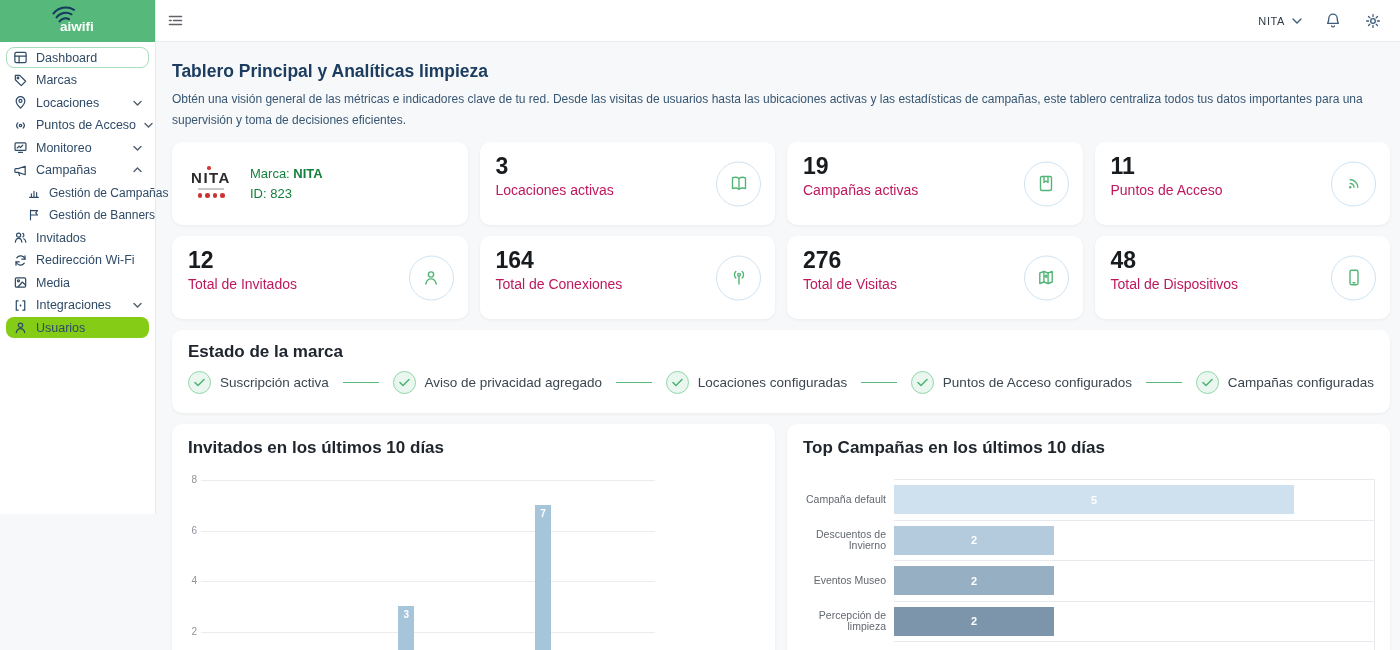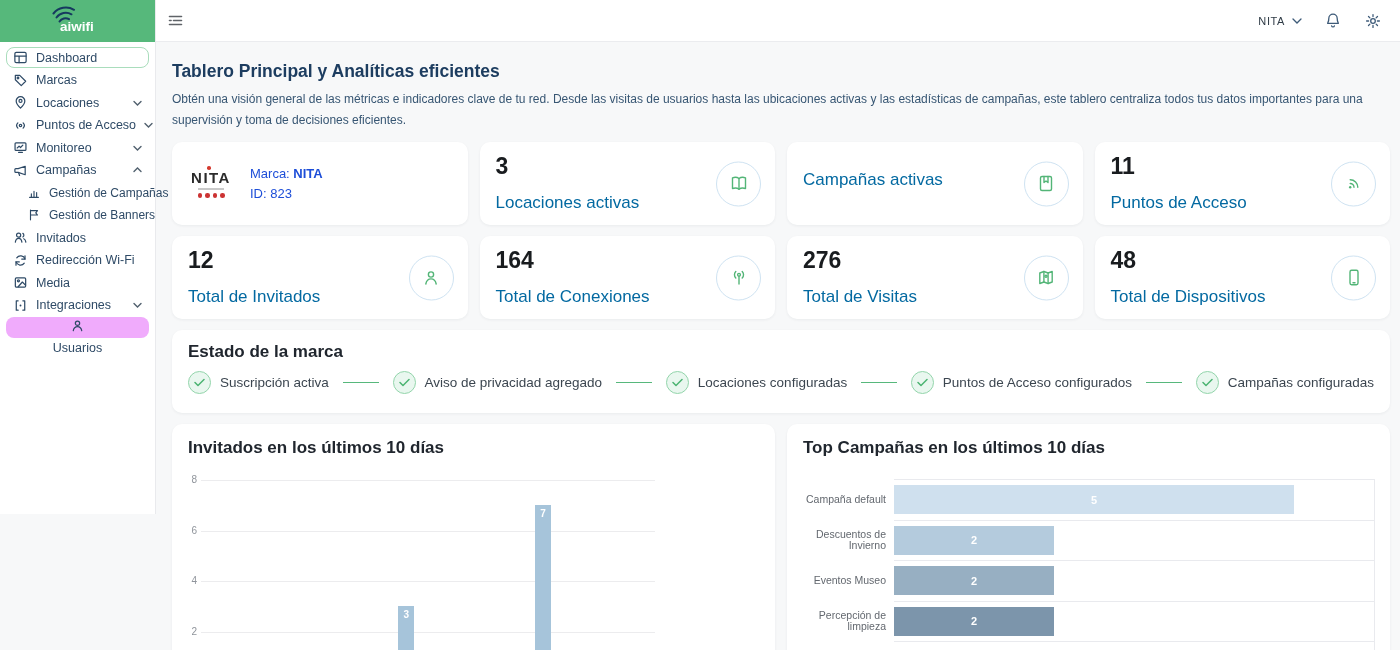--- a/index.html
+++ b/index.html
@@ -8,52 +8,52 @@
   .app { position:relative; width:1400px; height:650px; overflow:hidden; background:#f7f8f9; }
 
   
   aside { position:absolute; left:0; top:0; width:156px; height:514px; background:#fff; border-right:1px solid #e9eaed; z-index:3; }
   .logo-band { height:42px; background:#56b87b; display:flex; align-items:center; justify-content:center; }
   nav { padding:5px 6px; }
   .nav-item { display:flex; align-items:center; gap:8px; height:21px; padding:0 6px; margin-bottom:1.5px;
               font-size:12.5px; color:#2e4a66; border:1.5px solid transparent; border-radius:8px; cursor:pointer; white-space:nowrap; }
   .nav-item svg.mi { flex:none; }
   .nav-item.active { border-color:#a9ddbc; }
-  .nav-item.highlight { background:#f0abfc;flex-direction:column; }
+  .nav-item.highlight { background:#84cc16; }
   .nav-item.sub { padding-left:20px; font-size:12px;text-align:right; }
   .chev { margin-left:auto; color:#51606e; display:flex; }
 
   
   header { position:absolute; left:156px; top:0; right:0; height:42px; background:#fff; border-bottom:1px solid #ebecef; display:flex; align-items:center; padding:0 18px 0 12px; z-index:2; }
   .hdr-right { margin-left:auto; display:flex; align-items:center; gap:22px; }
   .user-menu { display:flex; align-items:center; gap:7px; font-size:11px; letter-spacing:0.6px; color:#2f3b46; cursor:pointer; font-weight:500; }
   .hdr-icon { color:#3d5a78; display:flex; cursor:pointer; background:none; border:none; }
   .toggle-btn { background:none; border:none; cursor:pointer; color:#5f6368; display:flex; }
 
   
   main { position:absolute; left:156px; top:42px; right:0; bottom:0; padding:20px 10px 0 16px; overflow:hidden; }
   h1 { font-size:17.5px; line-height:19px; color:#1d3d60; font-weight:700; }
   .desc { margin-top:8px; font-size:12px; line-height:20.5px; color:#375673; padding-right:2px; }
 
   .cards { margin-top:12px; display:grid; grid-template-columns:repeat(4,1fr); gap:11px 12px; }
   .card { background:#fff; border-radius:10px; box-shadow:0 1px 3px rgba(20,30,50,.06); }
   .stat-card { position:relative; height:83px; padding:13px 16px; }
   .stat-value { font-size:23px; font-weight:700; color:#191c1f; line-height:1; }
-  .stat-label { margin-top:15px; font-size:17px; color:#0369a1; }
+  .stat-label { margin-top:4px; font-size:14px; color:#be185d; }
   .icon-circle { position:absolute; right:14px; top:50%; transform:translateY(-50%); width:45px; height:45px;
                  border-radius:50%; border:1px solid #cfe3f2; display:flex; align-items:center; justify-content:center; color:#53b577; }
 
   .brand-card { display:flex; align-items:center; gap:14px; height:83px; padding:13px 14px; }
   .nita-logo { width:50px; text-align:center; position:relative; flex:none; }
   .nita-word { font-size:15px; font-weight:800; color:#2b2b2b; letter-spacing:1.5px; display:inline-block; position:relative; }
   .nita-dot { position:absolute; top:-3px; left:21px; width:3.5px; height:3.5px; border-radius:50%; background:#d43a2f; }
   .nita-sub { margin:1px auto 3px; width:26px; height:2px; background:#c9c9c9; }
   .nita-dots { display:flex; justify-content:center; gap:3px; }
   .nita-dots i { width:4.5px; height:4.5px; border-radius:50%; background:#cc3333; }
-  .brand-meta { font-size:13px; color:#1d4ed8; line-height:20px; }
+  .brand-meta { font-size:13px; color:#15803d; line-height:20px; }
   .brand-meta b { font-weight:700; }
 
   .status-card { margin-top:11px; height:83px; padding:13px 16px; }
   h2 { font-size:17px; color:#20262e; font-weight:700; line-height:17px; }
   .steps { margin-top:11px; display:flex; align-items:center; }
   .step { display:flex; align-items:center; gap:9px; flex:none; font-size:13.5px; color:#3c4650; }
   .step-circle { width:23px; height:23px; border-radius:50%; background:#e9f7ef; border:1px solid #93d5ab; display:flex; align-items:center; justify-content:center; color:#4cb371; flex:none; }
   .connector { flex:1; height:0; border-top:1.6px solid #57b87c; margin:0 14px; }
 
   .charts { margin-top:11px; display:grid; grid-template-columns:1fr 1fr; gap:12px; }
@@ -226,21 +226,21 @@
       <button class="hdr-icon">
         <svg width="18" height="18" viewBox="0 0 18 18" fill="none" stroke="currentColor" stroke-width="1.3" stroke-linecap="round">
             <circle cx="9" cy="9" r="2.3"></circle>
             <path d="M9 2.6v2M9 13.4v2M2.6 9h2M13.4 9h2M4.5 4.5l1.4 1.4M12.1 12.1l1.4 1.4M13.5 4.5l-1.4 1.4M5.9 12.1l-1.4 1.4"></path>
           </svg>
       </button>
     </div>
   </header>
 
   <main>
-    <h1>Tablero Principal y Analíticas eficientes</h1>
+    <h1>Tablero Principal y Analíticas limpieza</h1>
     <p class="desc">Obtén una visión general de las métricas e indicadores clave de tu red. Desde las visitas de usuarios hasta las ubicaciones activas y las estadísticas de campañas, este tablero centraliza todos tus datos importantes para una supervisión y toma de decisiones eficientes.</p>
 
     <section class="cards">
       <div class="card brand-card">
         <div class="nita-logo">
           <span class="nita-word">NITA</span>
           <span class="nita-dot"></span>
           <div class="nita-sub"></div>
           <div class="nita-dots">
               <i></i>
@@ -260,20 +260,21 @@
         <div class="stat-label">Locaciones activas</div>
         <div class="icon-circle">
           <svg width="20" height="20" viewBox="0 0 20 20" fill="none" stroke="currentColor" stroke-width="1.4" stroke-linecap="round" stroke-linejoin="round">
               <path d="M10 5C8.2 3.6 5.6 3.5 3.5 4.3V15c2.1-.8 4.7-.7 6.5.7 1.8-1.4 4.4-1.5 6.5-.7V4.3C14.4 3.5 11.8 3.6 10 5z"></path>
               <path d="M10 5v10.7"></path>
             </svg>
         </div>
       </div>
 
       <div class="card stat-card">
+        <div class="stat-value">19</div>
         <div class="stat-label">Campañas activas</div>
         <div class="icon-circle">
           <svg width="20" height="20" viewBox="0 0 20 20" fill="none" stroke="currentColor" stroke-width="1.4" stroke-linecap="round" stroke-linejoin="round">
               <rect x="4.5" y="3" width="11" height="14" rx="1.5"></rect>
               <path d="M8 3v6l2-1.5L12 9V3"></path>
             </svg>
         </div>
       </div>
 
       <div class="card stat-card">

